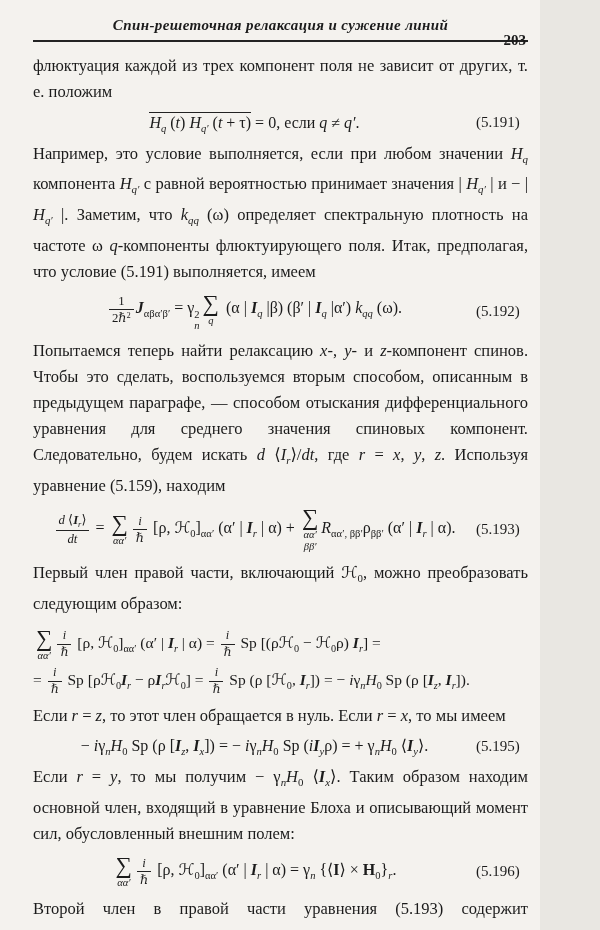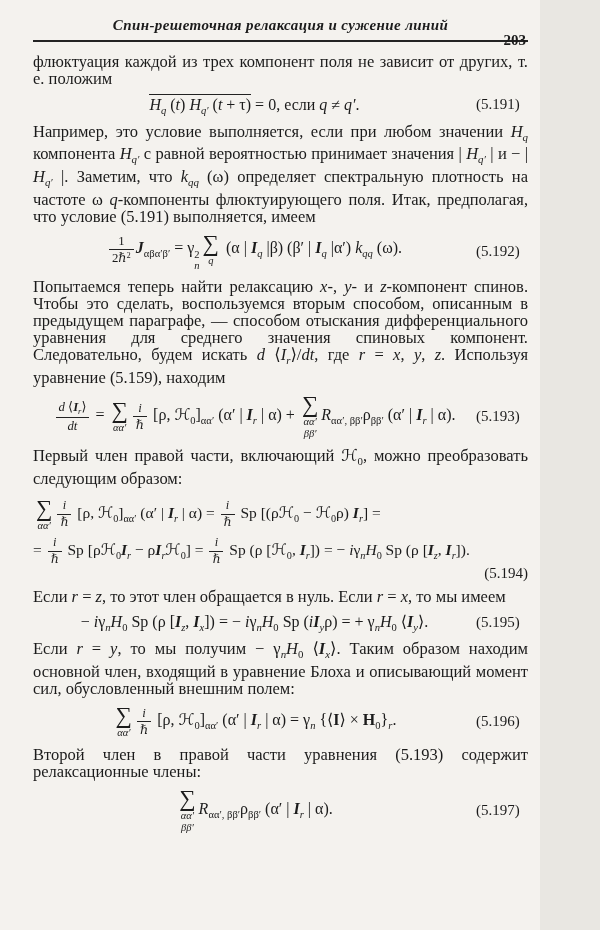--- a/index.html
+++ b/index.html
@@ -5,21 +5,21 @@
   html,body{margin:0;padding:0;background:#e9e7e2;}
   .page{
     width:540px;height:930px;box-sizing:border-box;
     background:#f4f2ee;color:#1b1b1b;
     padding:14px 12px 8px 33px;overflow:hidden;
     font-family:"Liberation Serif","DejaVu Serif","DejaVu Sans",serif;
   }
   .header{position:relative;text-align:center;padding:2px 0 6px 0;border-bottom:2px solid #232323;margin-bottom:11px;}
   .htitle{font-style:italic;font-weight:bold;font-size:15px;letter-spacing:.4px;}
   .pagenum{position:absolute;right:2px;top:18px;font-size:15px;font-weight:bold;}
-  .body p{margin:0;text-align:justify;font-size:16.5px;line-height:17px;}
+  .body p{margin:0;text-align:justify;font-size:16.5px;line-height:26px;}
   .eq{display:flex;align-items:center;margin:7px 0;font-size:16px;}
   .eqbody{flex:1;text-align:center;white-space:nowrap;}
   .eqnum{flex:none;width:52px;text-align:left;font-size:15px;white-space:nowrap;}
   .eq-multi{display:block;margin:8px 0 6px 0;font-size:15.5px;}
   .eq-multi .eqbody{display:block;text-align:left;white-space:nowrap;line-height:2.3;}
   .eqnumline{text-align:right;font-size:15px;margin-top:-2px;}
   .i{font-style:italic;}
   .b{font-weight:bold;}
   .bi{font-weight:bold;font-style:italic;}
   .sub{font-size:66%;vertical-align:-0.35em;}
@@ -80,23 +80,20 @@
       <span class="eqnum">(5.193)</span>
     </div>
 
     <p>Первый член правой части, включающий ℋ<span class="sub">0</span>, можно преобразовать следующим образом:</p>
 
     <div class="eq-multi">
       <div class="eqbody"><span class="sum">
             <span class="sg">∑</span>
             <span class="lm">αα′</span>
           </span><span class="frac"><span class="fn"><span class="i">i</span></span><span class="fd">ℏ</span></span> [ρ, ℋ<span class="sub">0</span>]<span class="sub">αα′</span> (α′ | <span class="bi">I</span><span class="i sub">r</span> | α) = <span class="frac"><span class="fn"><span class="i">i</span></span><span class="fd">ℏ</span></span> Sp [(ρℋ<span class="sub">0</span> − ℋ<span class="sub">0</span>ρ) <span class="bi">I</span><span class="i sub">r</span>] =<br>= <span class="frac"><span class="fn"><span class="i">i</span></span><span class="fd">ℏ</span></span> Sp [ρℋ<span class="sub">0</span><span class="bi">I</span><span class="i sub">r</span> − ρ<span class="bi">I</span><span class="i sub">r</span>ℋ<span class="sub">0</span>] = <span class="frac"><span class="fn"><span class="i">i</span></span><span class="fd">ℏ</span></span> Sp (ρ [ℋ<span class="sub">0</span>, <span class="bi">I</span><span class="i sub">r</span>]) = − <span class="i">i</span>γ<span class="i sub">n</span><span class="i">H</span><span class="sub">0</span> Sp (ρ [<span class="bi">I</span><span class="i sub">z</span>, <span class="bi">I</span><span class="i sub">r</span>]).</div>
-      <div class="eqnumline">
-        <span class="eqnum">(5.194)</span>
-      </div>
     </div>
 
     <p>Если <span class="i">r</span> = <span class="i">z</span>, то этот член обращается в нуль. Если <span class="i">r</span> = <span class="i">x</span>, то мы имеем</p>
 
     <div class="eq">
       <span class="eqbody">− <span class="i">i</span>γ<span class="i sub">n</span><span class="i">H</span><span class="sub">0</span> Sp (ρ [<span class="bi">I</span><span class="i sub">z</span>, <span class="bi">I</span><span class="i sub">x</span>]) = − <span class="i">i</span>γ<span class="i sub">n</span><span class="i">H</span><span class="sub">0</span> Sp (<span class="i">i</span><span class="bi">I</span><span class="i sub">y</span>ρ) = + γ<span class="i sub">n</span><span class="i">H</span><span class="sub">0</span> ⟨<span class="bi">I</span><span class="i sub">y</span>⟩.</span>
       <span class="eqnum">(5.195)</span>
     </div>
 
     <p>Если <span class="i">r</span> = <span class="i">y</span>, то мы получим − γ<span class="i sub">n</span><span class="i">H</span><span class="sub">0</span> ⟨<span class="bi">I</span><span class="i sub">x</span>⟩. Таким образом находим основной член, входящий в уравнение Блоха и описывающий момент сил, обусловленный внешним полем:</p>

